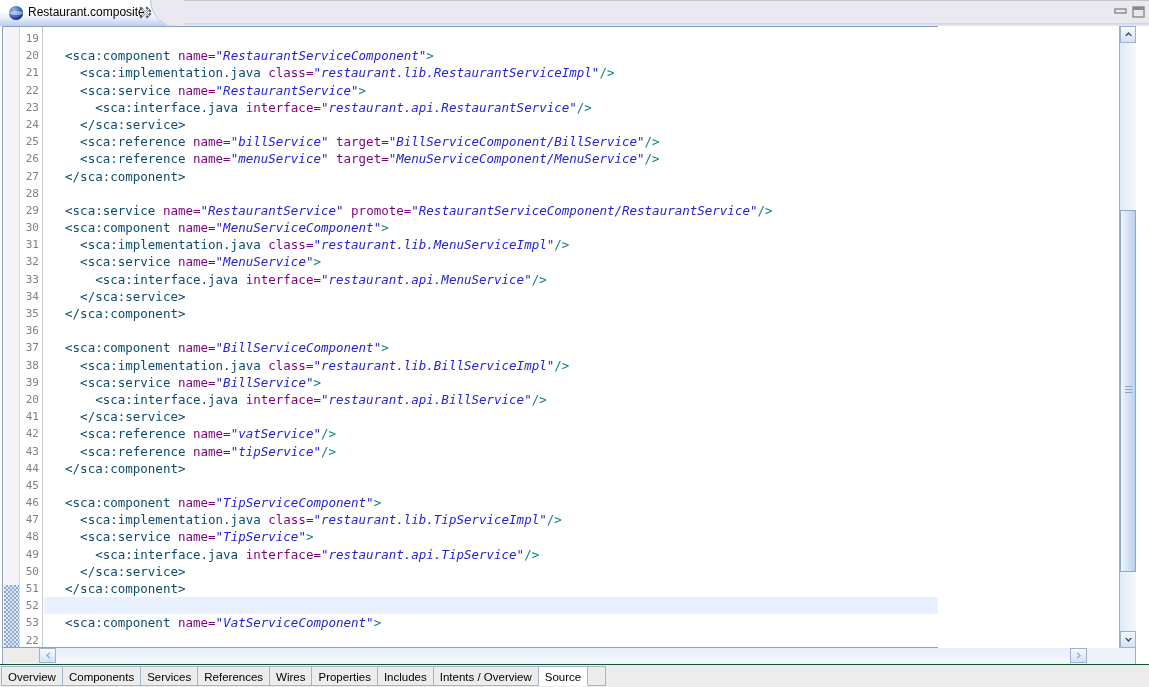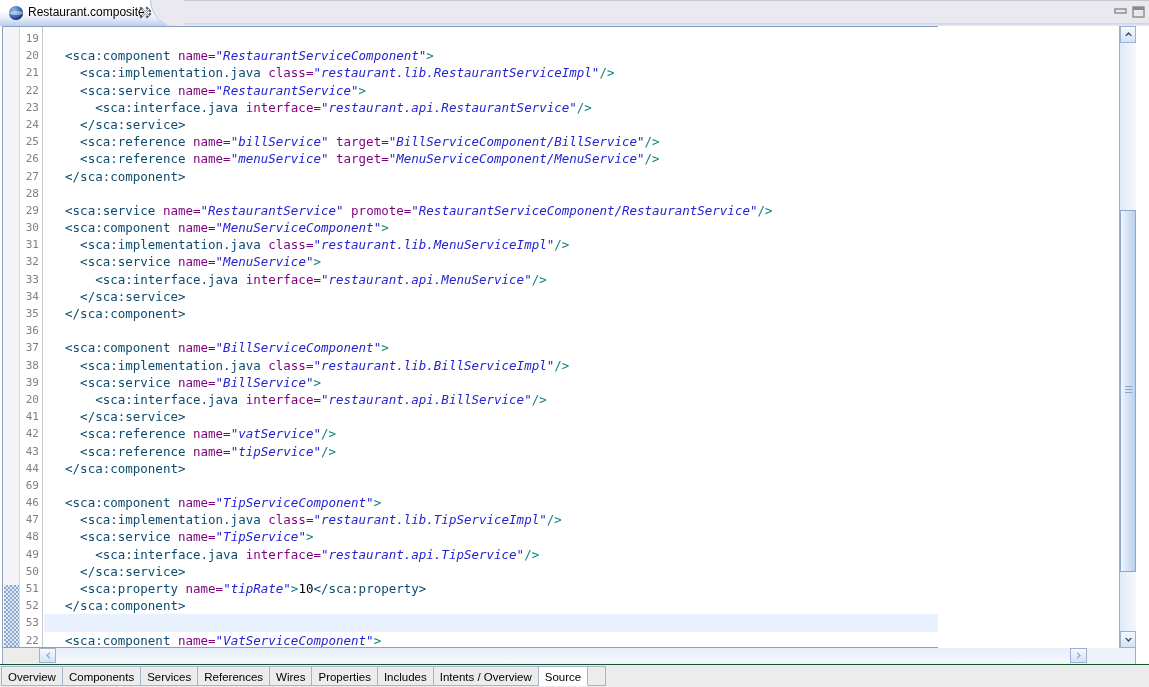--- a/index.html
+++ b/index.html
@@ -393,21 +393,21 @@
           <div class="lineno">35</div>
           <div class="lineno">36</div>
           <div class="lineno">37</div>
           <div class="lineno">38</div>
           <div class="lineno">39</div>
           <div class="lineno">20</div>
           <div class="lineno">41</div>
           <div class="lineno">42</div>
           <div class="lineno">43</div>
           <div class="lineno">44</div>
-          <div class="lineno">69</div>
+          <div class="lineno">45</div>
           <div class="lineno">46</div>
           <div class="lineno">47</div>
           <div class="lineno">48</div>
           <div class="lineno">49</div>
           <div class="lineno">50</div>
           <div class="lineno">51</div>
           <div class="lineno">52</div>
           <div class="lineno">53</div>
           <div class="lineno">22</div>
         </div>
@@ -440,21 +440,20 @@
           <div class="codeline"><span class="tk-text">    </span><span class="tk-tag">&lt;/sca:service&gt;</span></div>
           <div class="codeline"><span class="tk-text">    </span><span class="tk-tag">&lt;sca:reference</span><span class="tk-text"> </span><span class="tk-attr">name=</span><span class="tk-val">"vatService"</span><span class="tk-punct">/&gt;</span></div>
           <div class="codeline"><span class="tk-text">    </span><span class="tk-tag">&lt;sca:reference</span><span class="tk-text"> </span><span class="tk-attr">name=</span><span class="tk-val">"tipService"</span><span class="tk-punct">/&gt;</span></div>
           <div class="codeline"><span class="tk-text">  </span><span class="tk-tag">&lt;/sca:component&gt;</span></div>
           <div class="codeline">&nbsp;</div>
           <div class="codeline"><span class="tk-text">  </span><span class="tk-tag">&lt;sca:component</span><span class="tk-text"> </span><span class="tk-attr">name=</span><span class="tk-val">"TipServiceComponent"</span><span class="tk-punct">&gt;</span></div>
           <div class="codeline"><span class="tk-text">    </span><span class="tk-tag">&lt;sca:implementation.java</span><span class="tk-text"> </span><span class="tk-attr">class=</span><span class="tk-val">"restaurant.lib.TipServiceImpl"</span><span class="tk-punct">/&gt;</span></div>
           <div class="codeline"><span class="tk-text">    </span><span class="tk-tag">&lt;sca:service</span><span class="tk-text"> </span><span class="tk-attr">name=</span><span class="tk-val">"TipService"</span><span class="tk-punct">&gt;</span></div>
           <div class="codeline"><span class="tk-text">      </span><span class="tk-tag">&lt;sca:interface.java</span><span class="tk-text"> </span><span class="tk-attr">interface=</span><span class="tk-val">"restaurant.api.TipService"</span><span class="tk-punct">/&gt;</span></div>
           <div class="codeline"><span class="tk-text">    </span><span class="tk-tag">&lt;/sca:service&gt;</span></div>
-          <div class="codeline"><span class="tk-text">    </span><span class="tk-tag">&lt;sca:property</span><span class="tk-text"> </span><span class="tk-attr">name=</span><span class="tk-val">"tipRate"</span><span class="tk-punct">&gt;</span><span class="tk-text">10</span><span class="tk-tag">&lt;/sca:property&gt;</span></div>
           <div class="codeline"><span class="tk-text">  </span><span class="tk-tag">&lt;/sca:component&gt;</span></div>
           <div class="codeline current">&nbsp;</div>
           <div class="codeline"><span class="tk-text">  </span><span class="tk-tag">&lt;sca:component</span><span class="tk-text"> </span><span class="tk-attr">name=</span><span class="tk-val">"VatServiceComponent"</span><span class="tk-punct">&gt;</span></div>
         </div>
     </div>
 
   </div>
 
   <div id="vscroll">
     <div id="vscroll-track"></div>

